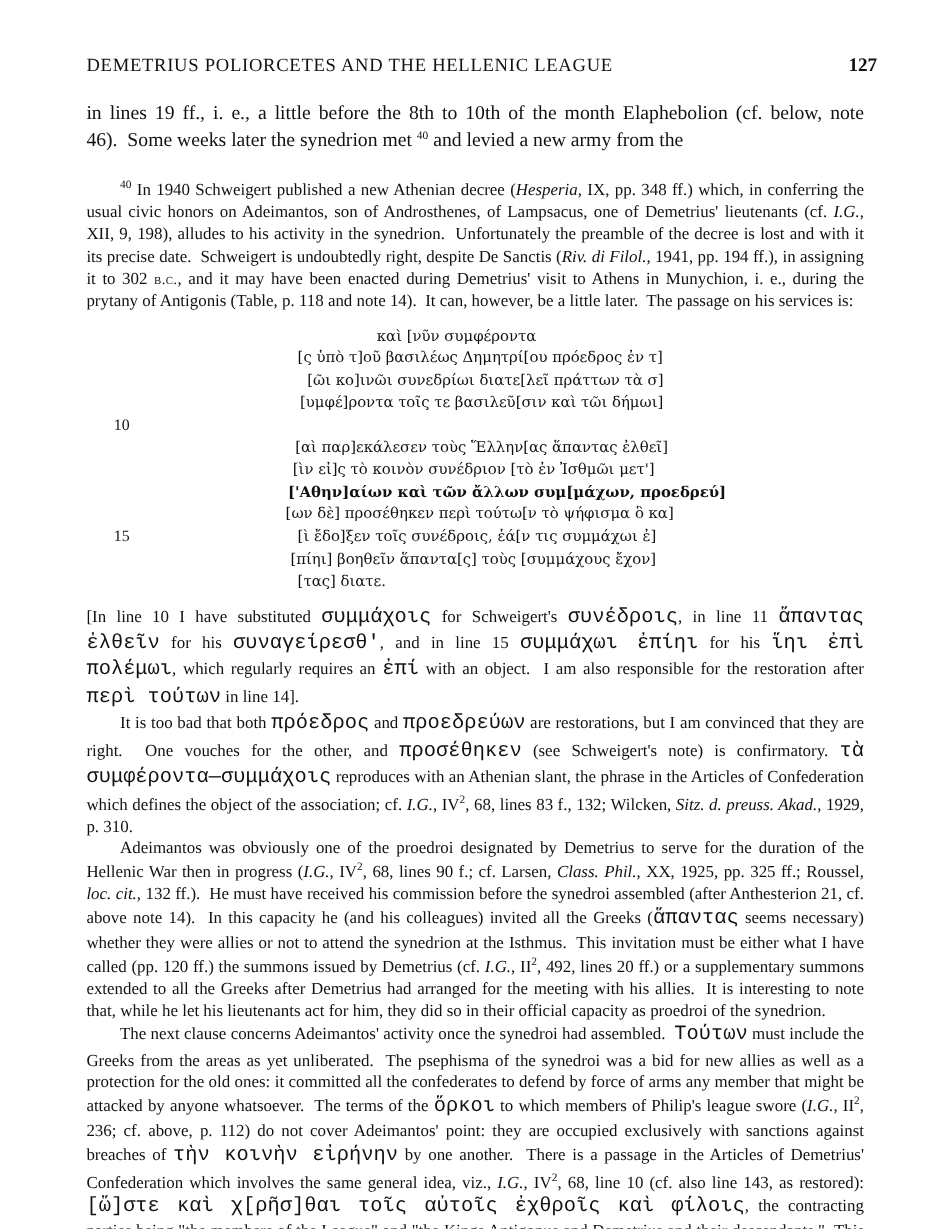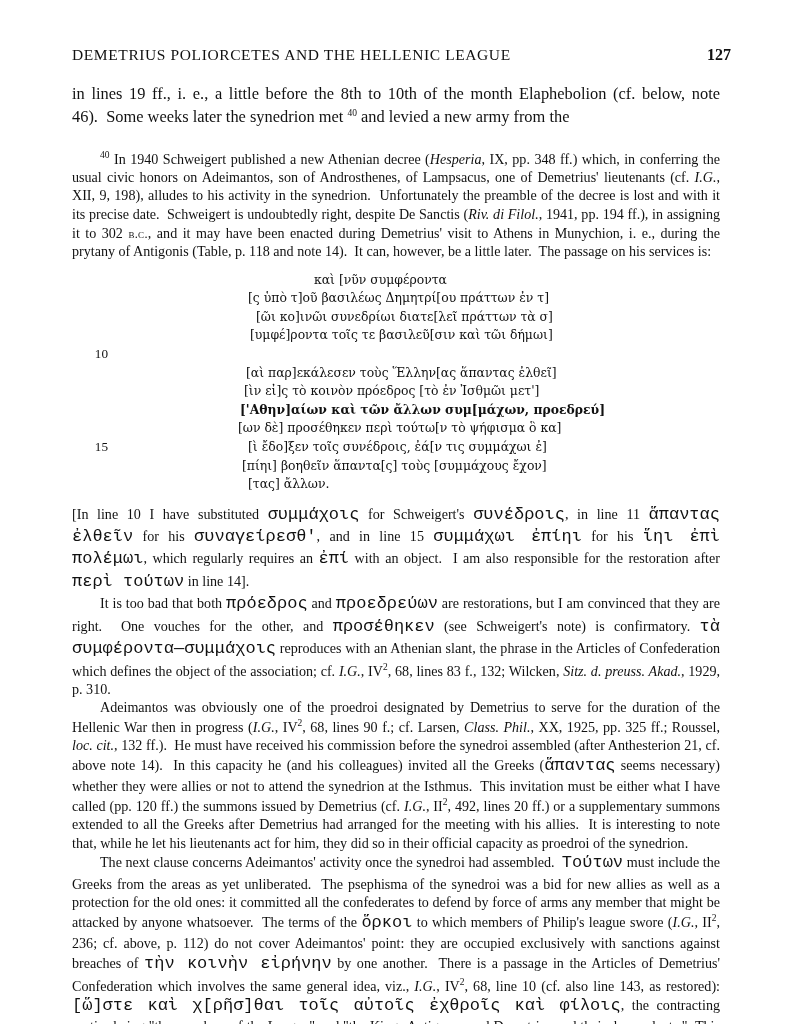--- a/index.html
+++ b/index.html
@@ -134,60 +134,60 @@
 
       <p class="first"><span class="sup">40</span> In 1940 Schweigert published a new Athenian decree (<i>Hesperia</i>, IX, pp. 348 ff.) which, in conferring the usual civic honors on Adeimantos, son of Androsthenes, of Lampsacus, one of Demetrius' lieutenants (cf. <i>I.G.</i>, XII, 9, 198), alludes to his activity in the synedrion.&nbsp; Unfortunately the preamble of the decree is lost and with it its precise date.&nbsp; Schweigert is undoubtedly right, despite De Sanctis (<i>Riv. di Filol.</i>, 1941, pp. 194 ff.), in assigning it to 302 <span class="sc">b.c.</span>, and it may have been enacted during Demetrius' visit to Athens in Munychion, i. e., during the prytany of Antigonis (Table, p. 118 and note 14).&nbsp; It can, however, be a little later.&nbsp; The passage on his services is:</p>
 
       <div class="inscription">
         <div class="insc-line">
             <span class="insc-num"></span>
             <span class="insc-text insc-indent-1">καὶ [νῦν συμφέροντα</span>
           </div>
         <div class="insc-line">
             <span class="insc-num"></span>
-            <span class="insc-text insc-indent-2">[ς ὑπὸ τ]οῦ βασιλέως Δημητρί[ου πράττων ἐν τ]</span>
+            <span class="insc-text insc-indent-2">[ς ὑπὸ τ]οῦ βασιλέως Δημητρί[ου πρόεδρος ἐν τ]</span>
           </div>
         <div class="insc-line">
             <span class="insc-num"></span>
             <span class="insc-text insc-indent-3">[ῶι κο]ινῶι συνεδρίωι διατε[λεῖ πράττων τὰ σ]</span>
           </div>
         <div class="insc-line">
             <span class="insc-num"></span>
             <span class="insc-text insc-indent-4">[υμφέ]ροντα τοῖς τε βασιλεῦ[σιν καὶ τῶι δήμωι]</span>
           </div>
         <div class="insc-line">
             <span class="insc-num">10</span>
           </div>
         <div class="insc-line">
             <span class="insc-num"></span>
             <span class="insc-text insc-indent-6">[αὶ παρ]εκάλεσεν τοὺς Ἕλλην[ας ἅπαντας ἐλθεῖ]</span>
           </div>
         <div class="insc-line">
             <span class="insc-num"></span>
-            <span class="insc-text insc-indent-7">[ὶν εἰ]ς τὸ κοινὸν πρόεδρος [τὸ ἐν Ἰσθμῶι μετ']</span>
+            <span class="insc-text insc-indent-7">[ὶν εἰ]ς τὸ κοινὸν συνέδριον [τὸ ἐν Ἰσθμῶι μετ']</span>
           </div>
         <div class="insc-line">
             <span class="insc-num"></span>
             <span class="insc-text insc-indent-8">['Αθην]αίων καὶ τῶν ἄλλων συμ[μάχων, προεδρεύ]</span>
           </div>
         <div class="insc-line">
             <span class="insc-num"></span>
             <span class="insc-text insc-indent-9">[ων δὲ] προσέθηκεν περὶ τούτω[ν τὸ ψήφισμα ὃ κα]</span>
           </div>
         <div class="insc-line">
             <span class="insc-num">15</span>
             <span class="insc-text insc-indent-10">[ὶ ἔδο]ξεν τοῖς συνέδροις, ἐά[ν τις συμμάχωι ἐ]</span>
           </div>
         <div class="insc-line">
             <span class="insc-num"></span>
             <span class="insc-text insc-indent-11">[πίηι] βοηθεῖν ἅπαντα[ς] τοὺς [συμμάχους ἔχον]</span>
           </div>
         <div class="insc-line">
             <span class="insc-num"></span>
-            <span class="insc-text insc-indent-12">[τας] ἄλλων.</span>
+            <span class="insc-text insc-indent-12">[τας] διατε.</span>
           </div>
         <div class="insc-line">
             <span class="insc-num"></span>
             <span class="insc-text insc-indent-13"></span>
           </div>
         <div class="insc-line">
             <span class="insc-num"></span>
             <span class="insc-text insc-indent-5"></span>
           </div>
         <div class="insc-line">

